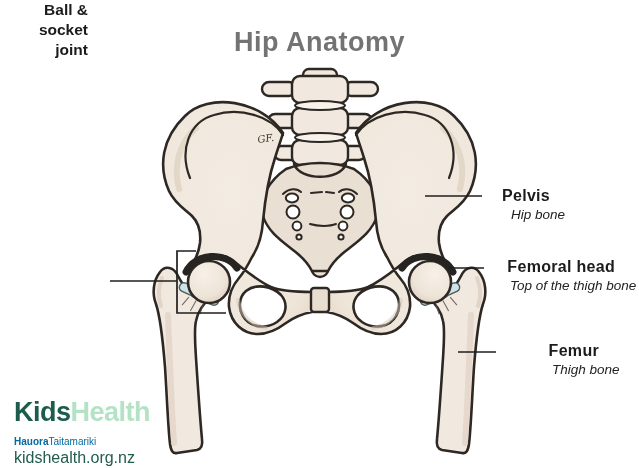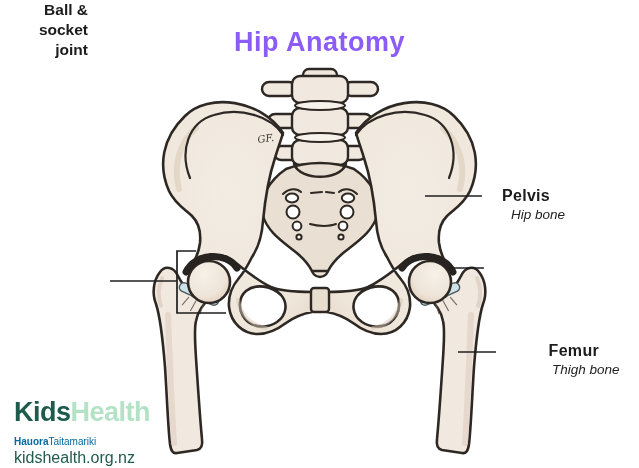--- a/index.html
+++ b/index.html
@@ -1,19 +1,19 @@
 <!DOCTYPE html>
 <html><head>
 <meta charset="utf-8">
 <style>
   html,body{margin:0;padding:0;}
   body{width:639px;height:468px;background:#ffffff;font-family:"Liberation Sans",sans-serif;overflow:hidden;}
   .stage{position:relative;width:639px;height:468px;background:#fff;}
   .stage svg{position:absolute;left:0;top:0;}
-  .title{position:absolute;left:0;right:0;top:27px;text-align:center;font-size:27px;font-weight:bold;letter-spacing:.5px;color:#8b5cf6;}
+  .title{position:absolute;left:0;right:0;top:27px;text-align:center;font-size:27px;font-weight:bold;letter-spacing:.5px;color:#737373;}
   .lbl{position:absolute;color:#1c1c1c;text-align:center;}
   .lbl .name{font-size:16px;font-weight:bold;letter-spacing:.3px;}
   .lbl .sub{font-size:13.5px;font-style:italic;margin-top:2px;color:#222;margin-left:24px;}
   .lbl-pelvis{left:487px;top:187px;}
   .lbl-femoral{left:486px;top:258px;}
   .lbl-femur{left:528px;top:342px;}
   .lbl-ball{left:18px;top:251px;width:88px;text-align:right;font-size:15.5px;font-weight:bold;line-height:20px;white-space:pre-line;color:#1c1c1c;}
   .logo{position:absolute;left:14px;top:399px;line-height:1;}
   .logo .row1{font-size:27px;font-weight:bold;letter-spacing:-0.5px;}
   .logo .kids{color:#1d5c4c;}
@@ -119,20 +119,24 @@
       <polyline points="196,251 177,251 177,313 226,313" fill="none"></polyline>
     </g>
   </svg>
 
   <div class="title">Hip Anatomy</div>
 
   <div class="lbl lbl-pelvis">
     <div class="name">Pelvis</div>
     <div class="sub">Hip bone</div>
   </div>
+  <div class="lbl lbl-femoral">
+    <div class="name">Femoral head</div>
+    <div class="sub">Top of the thigh bone</div>
+  </div>
   <div class="lbl lbl-femur">
     <div class="name">Femur</div>
     <div class="sub">Thigh bone</div>
   </div>
 
   <div class="lbl-ball">Ball &amp;
 socket
 joint</div>
 
   <div class="logo">

